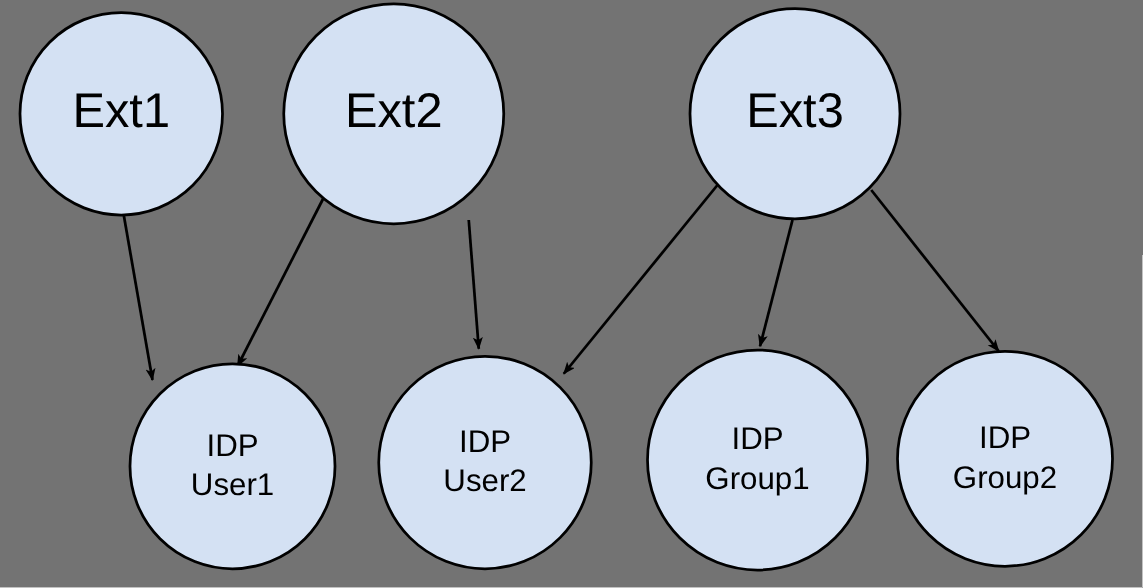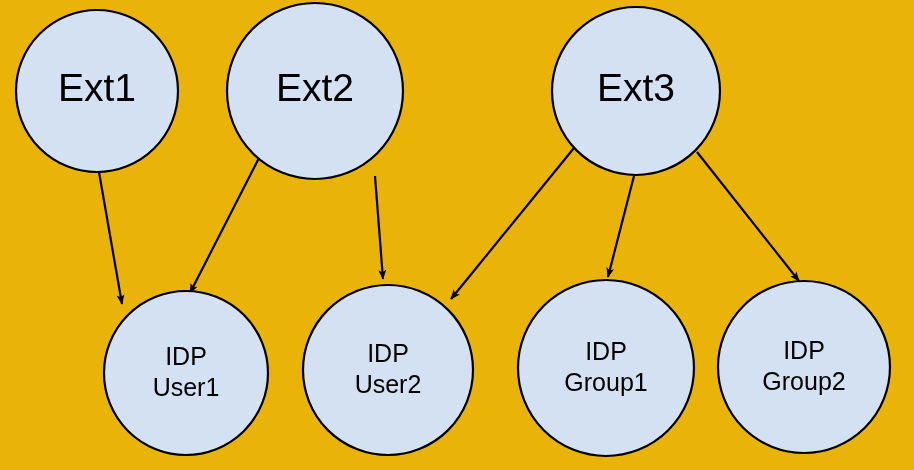--- a/index.html
+++ b/index.html
@@ -7,21 +7,21 @@
     padding: 0;
     background: #ffffff;
   }
   body {
     font-family: "Liberation Sans", sans-serif;
   }
   #canvas {
     position: relative;
     width: 914px;
     height: 470px;
-    background: #eab308;
+    background: #737373;
     overflow: hidden;
   }
   #graph-svg {
     position: absolute;
     top: 0;
     left: 0;
     width: 914px;
     height: 470px;
   }
   .node-circle {

